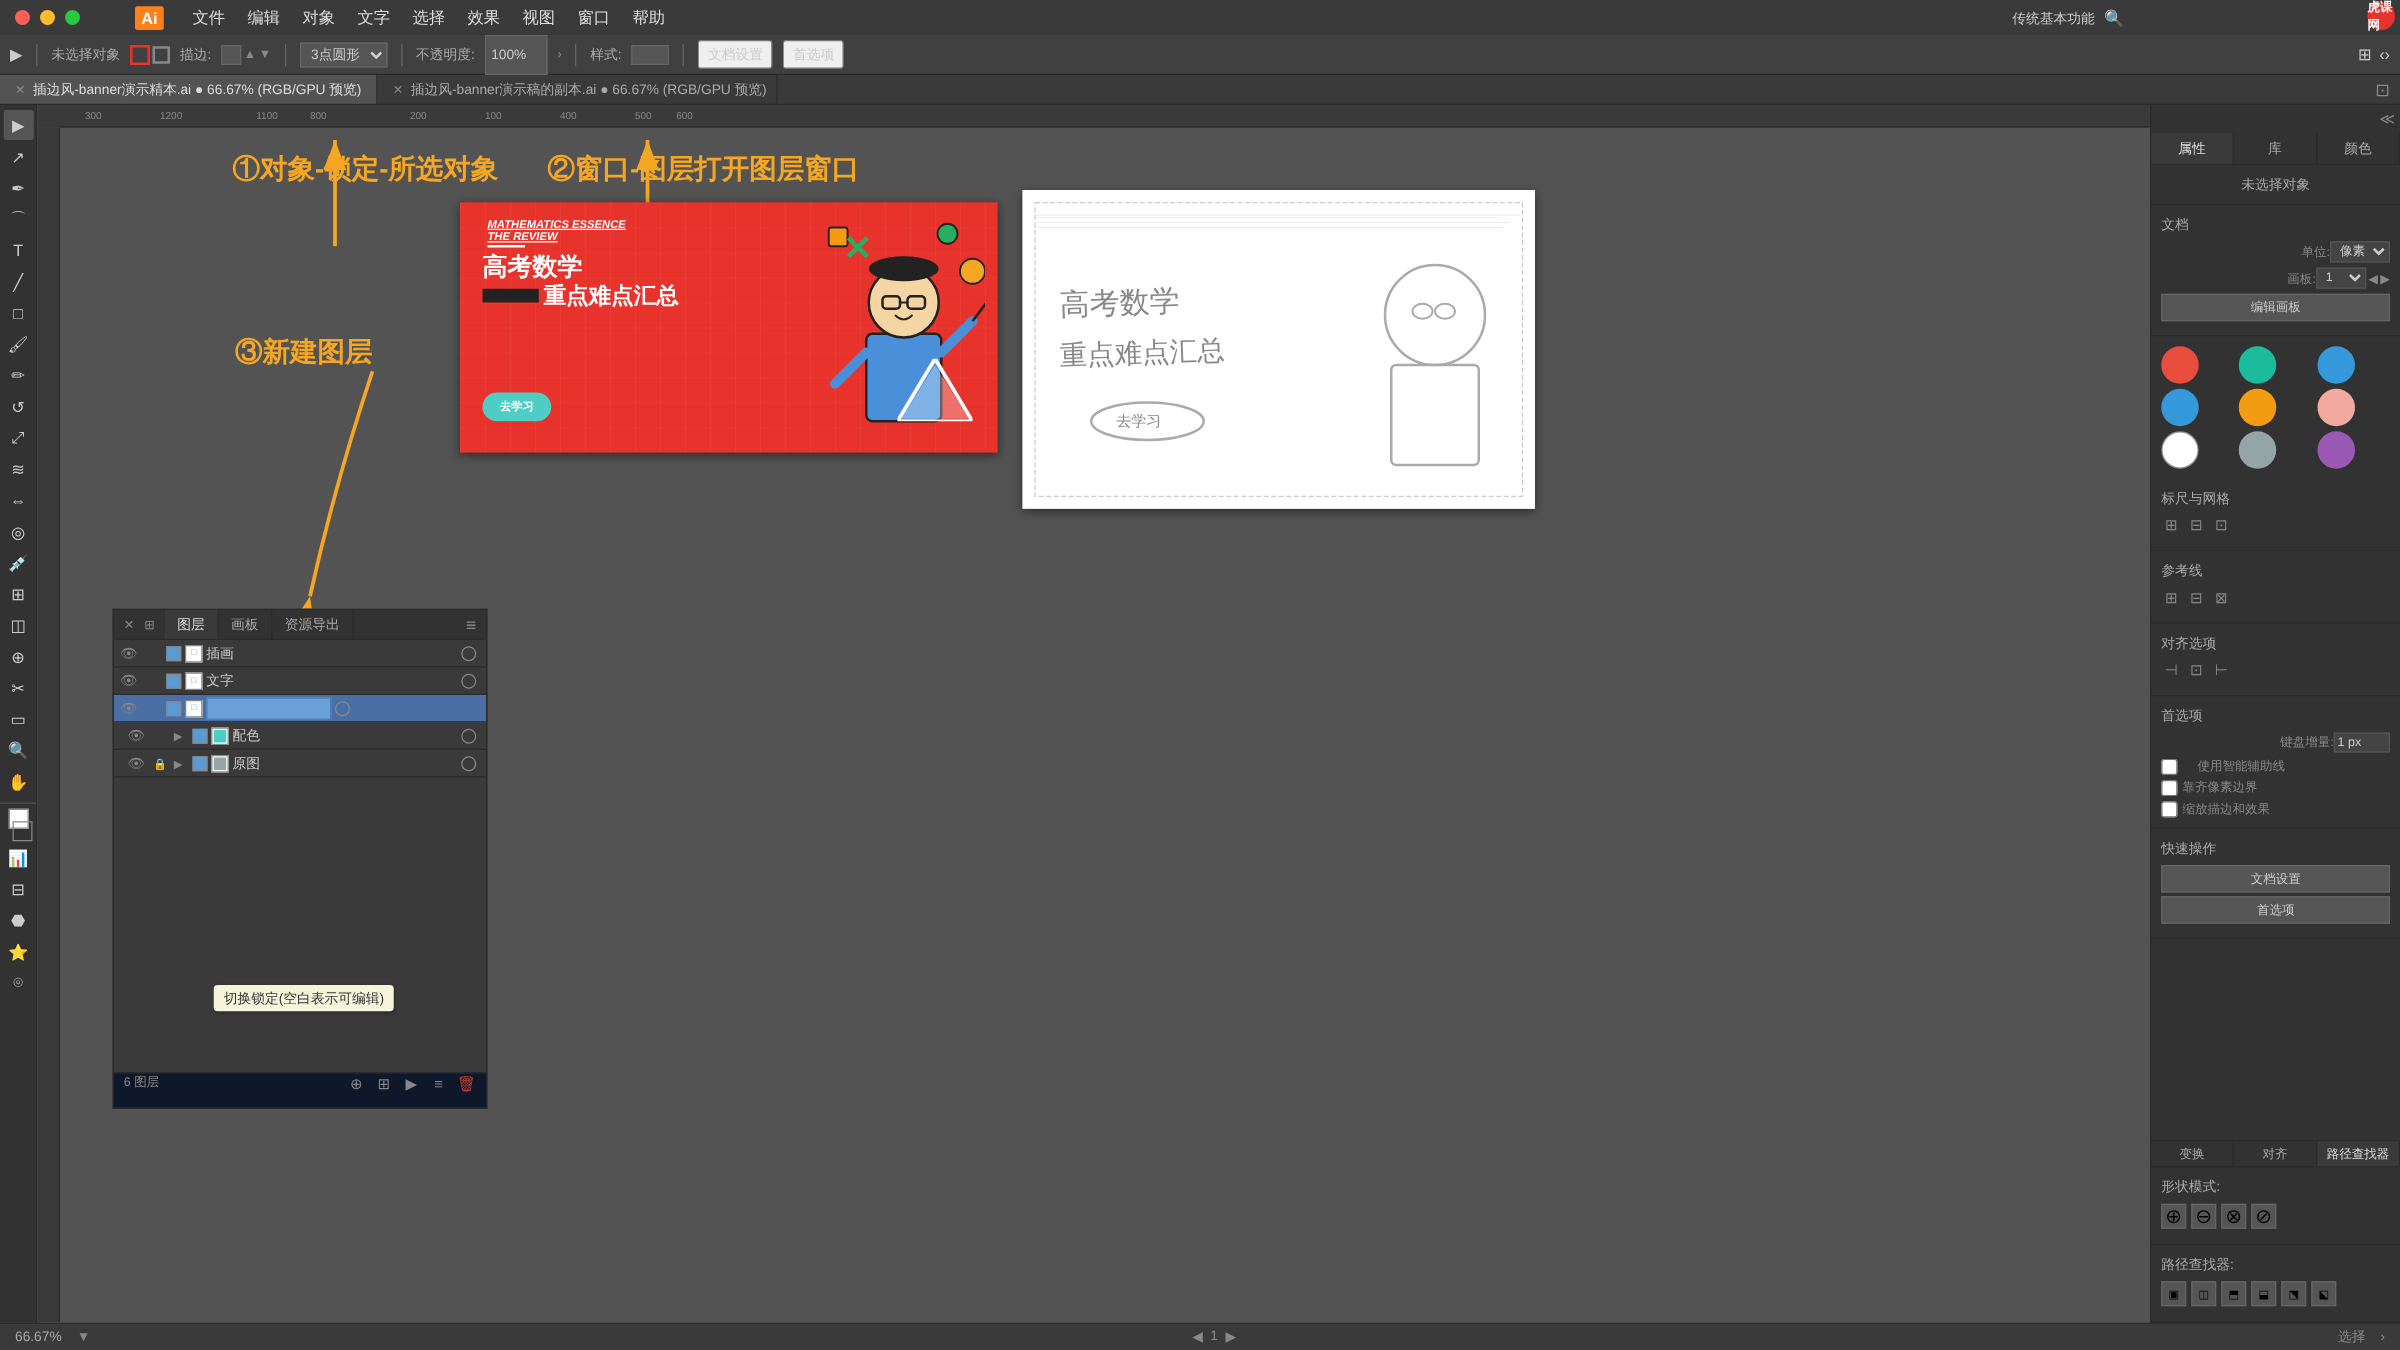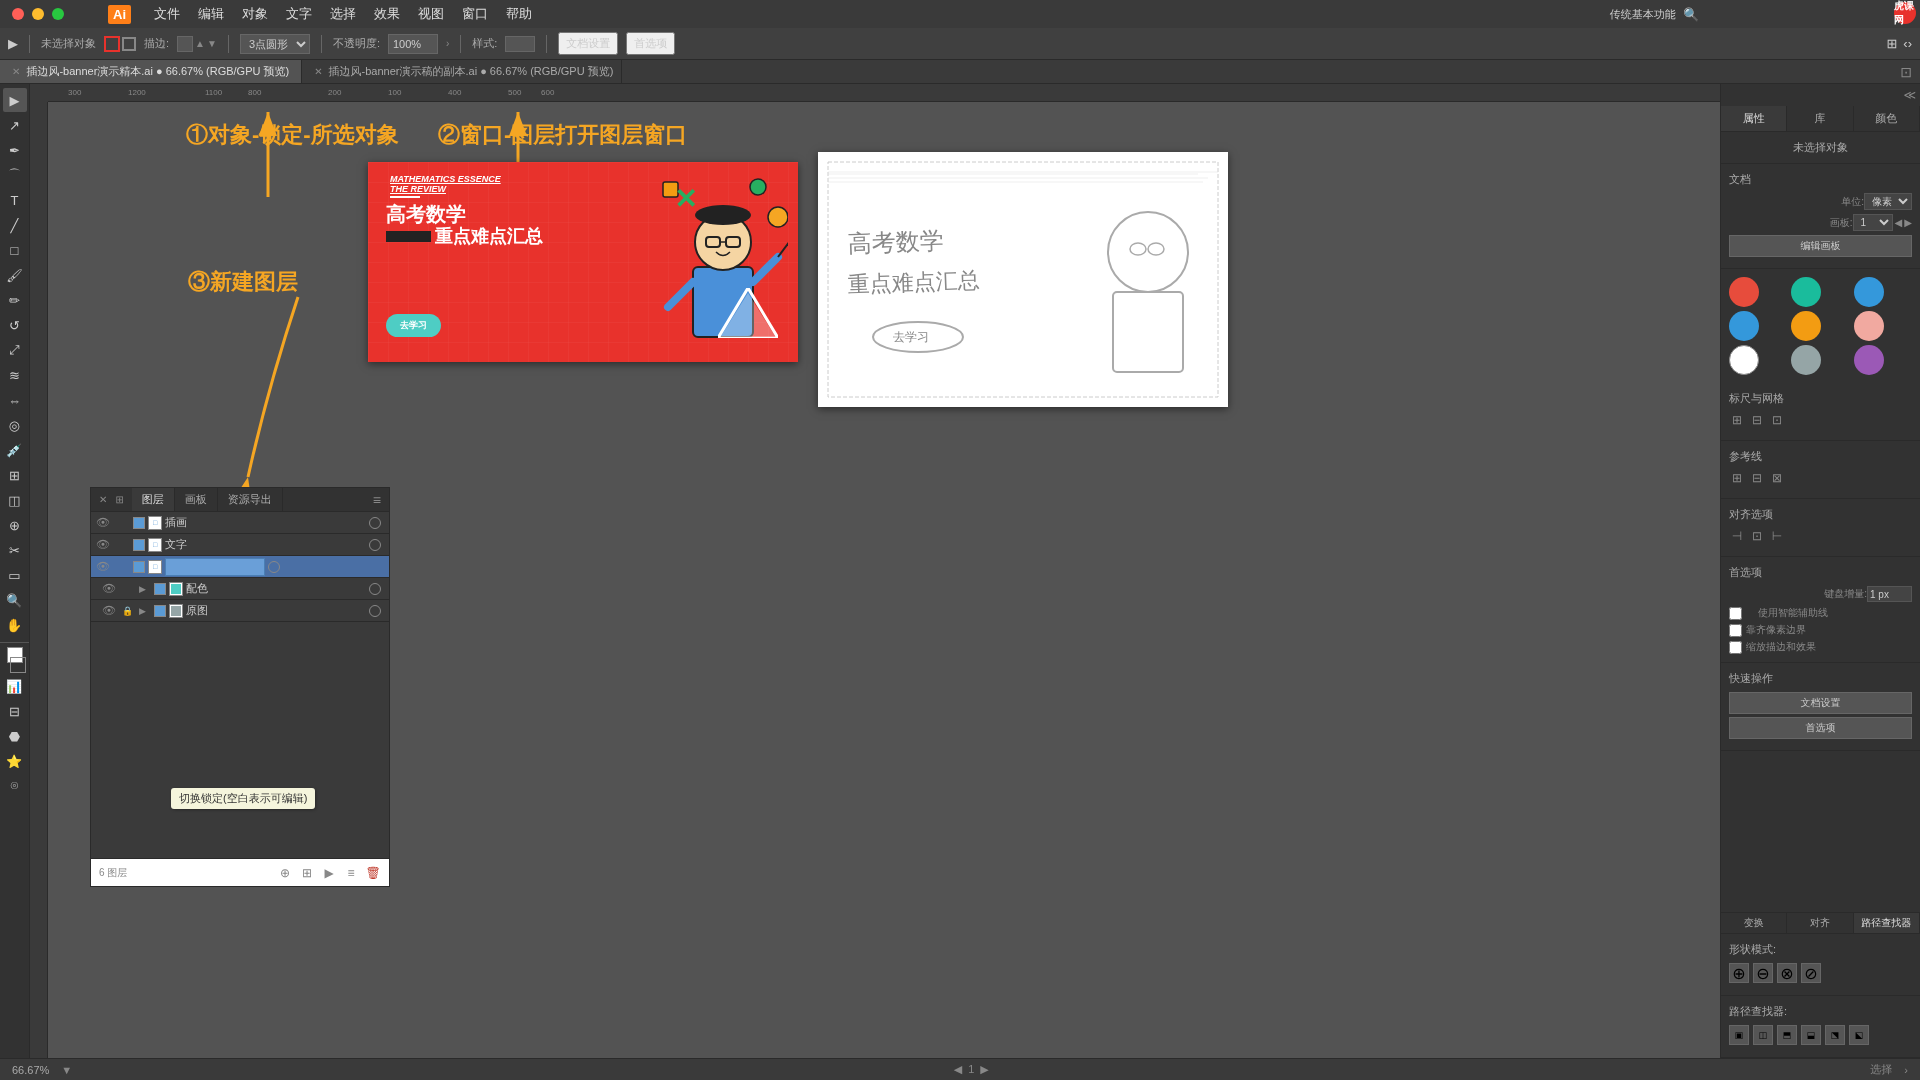--- a/index.html
+++ b/index.html
@@ -63,21 +63,21 @@
       padding: 2px 4px;
       height: 20px;
     }
     .toolbar-input {
       background: #555;
       color: #ccc;
       border: 1px solid #666;
       font-size: 11px;
       padding: 2px 4px;
       width: 50px;
-      height: 20px;
+      height: 32px;
     }
 
     
     .tabbar {
       height: 24px;
       background: #3a3a3a;
       display: flex;
       align-items: stretch;
       border-bottom: 1px solid #2a2a2a;
     }
@@ -373,24 +373,23 @@
     .layer-eye { width: 16px; color: #888; text-align: center; cursor: pointer; }
     .layer-lock { width: 16px; color: #888; text-align: center; cursor: pointer; }
     .layer-color { width: 12px; height: 12px; border: 1px solid #888; }
     .layer-icon { width: 14px; height: 14px; border: 1px solid #888; background: white; display: flex; align-items: center; justify-content: center; font-size: 8px; }
     .layer-name { flex: 1; font-size: 11px; }
     .layer-target { width: 12px; height: 12px; border: 1px solid #888; border-radius: 50%; margin-right: 4px; }
     .layer-expand { width: 12px; color: #888; font-size: 9px; }
 
     .layers-footer {
       height: 28px;
-      background: #ffffff;
+      background: #0f172a;
       border-top: 1px solid #2a2a2a;
       display: flex;
-      align-items: center;
       padding: 0 8px;
       font-size: 10px;
       color: #888;
       gap: 6px;
     }
     .layers-footer-btn {
       width: 16px;
       height: 16px;
       display: flex;
       align-items: center;

